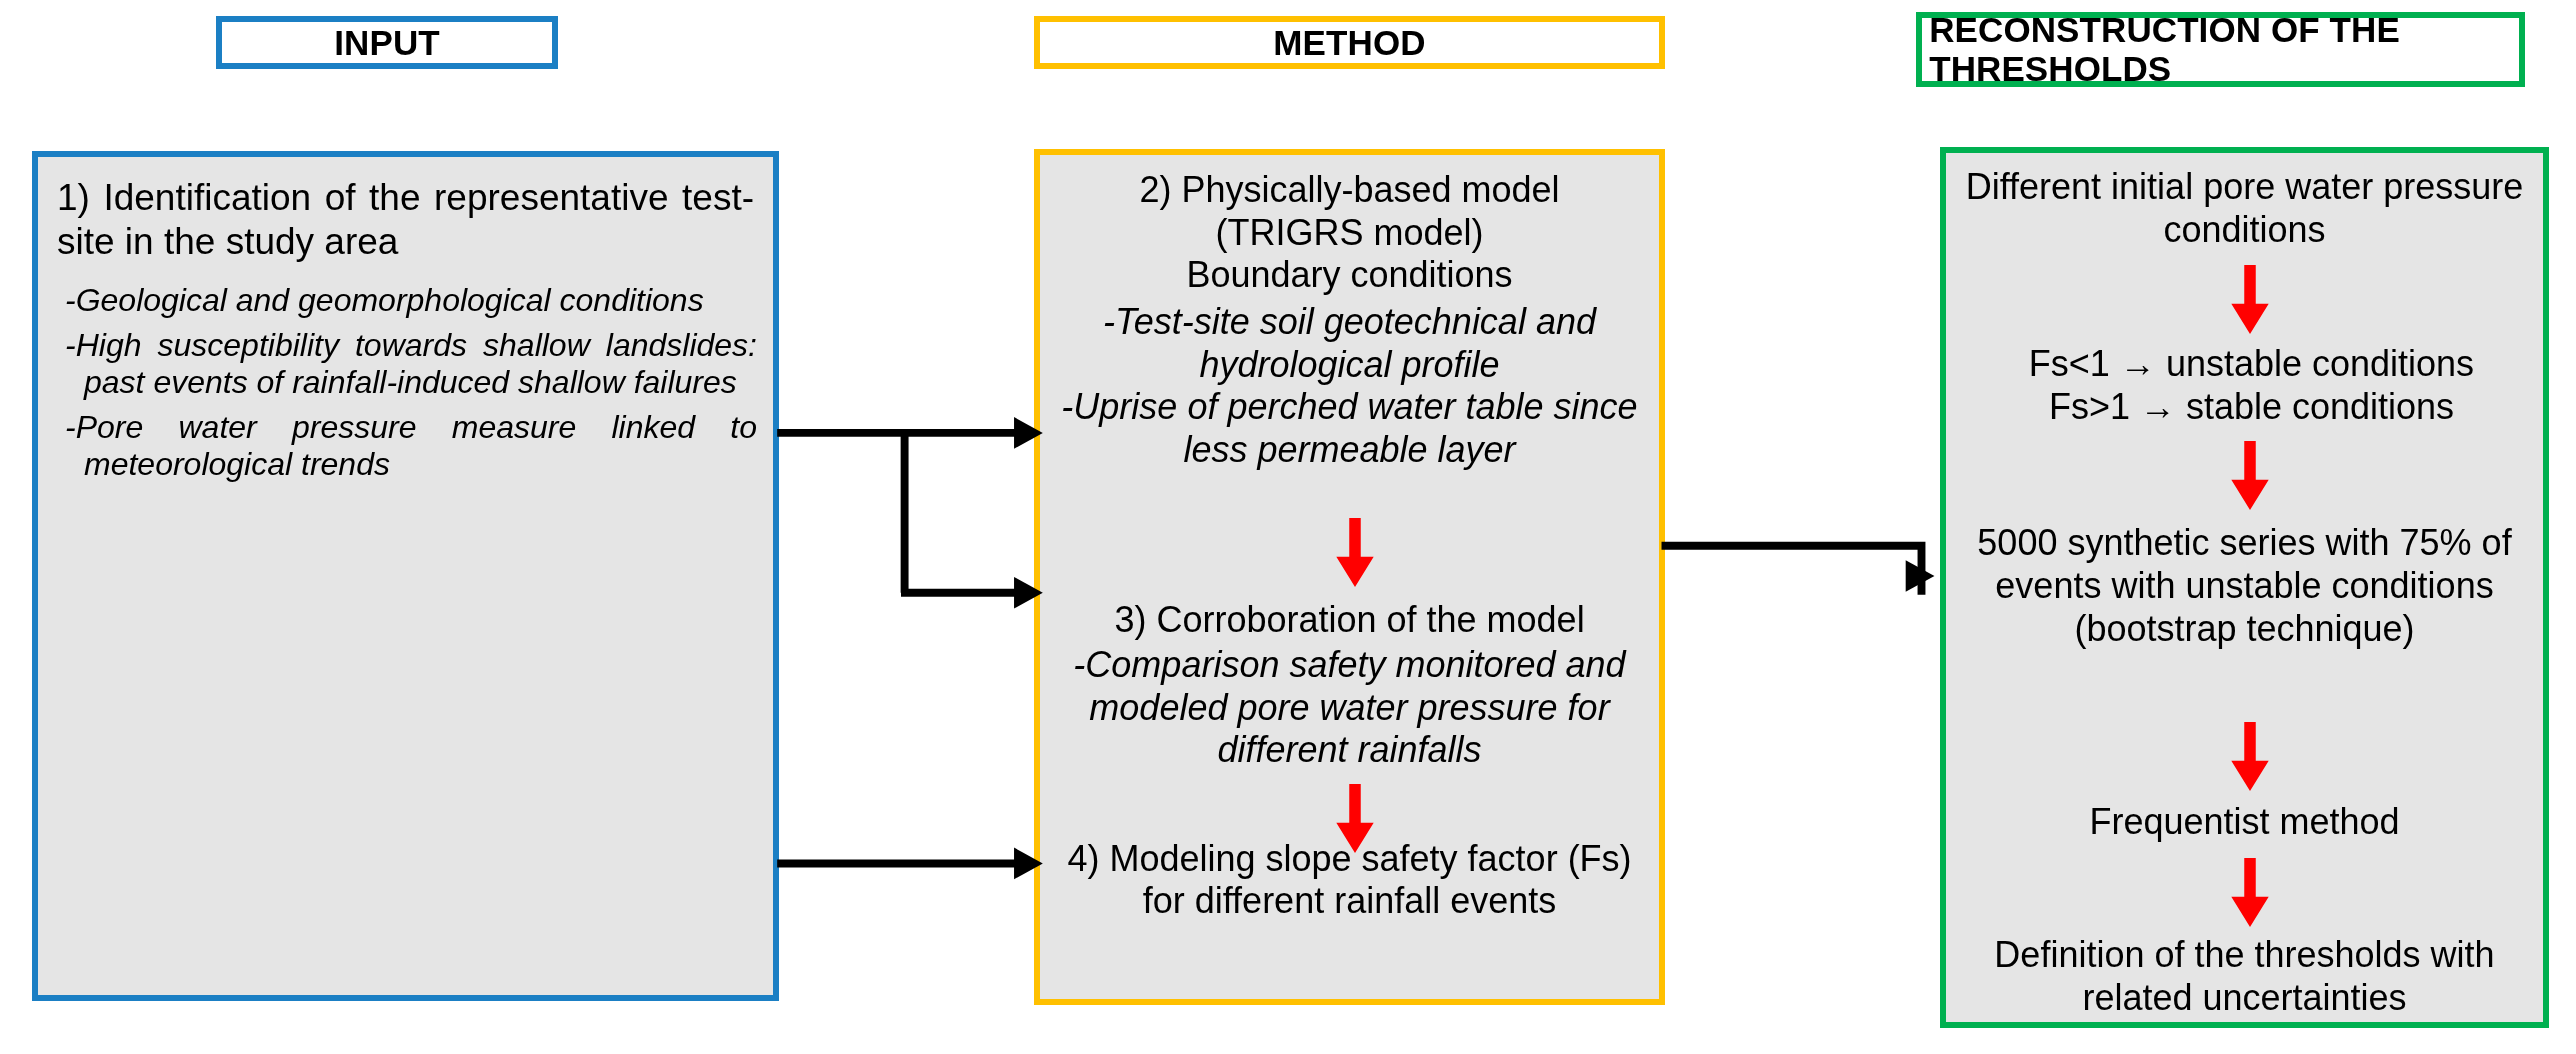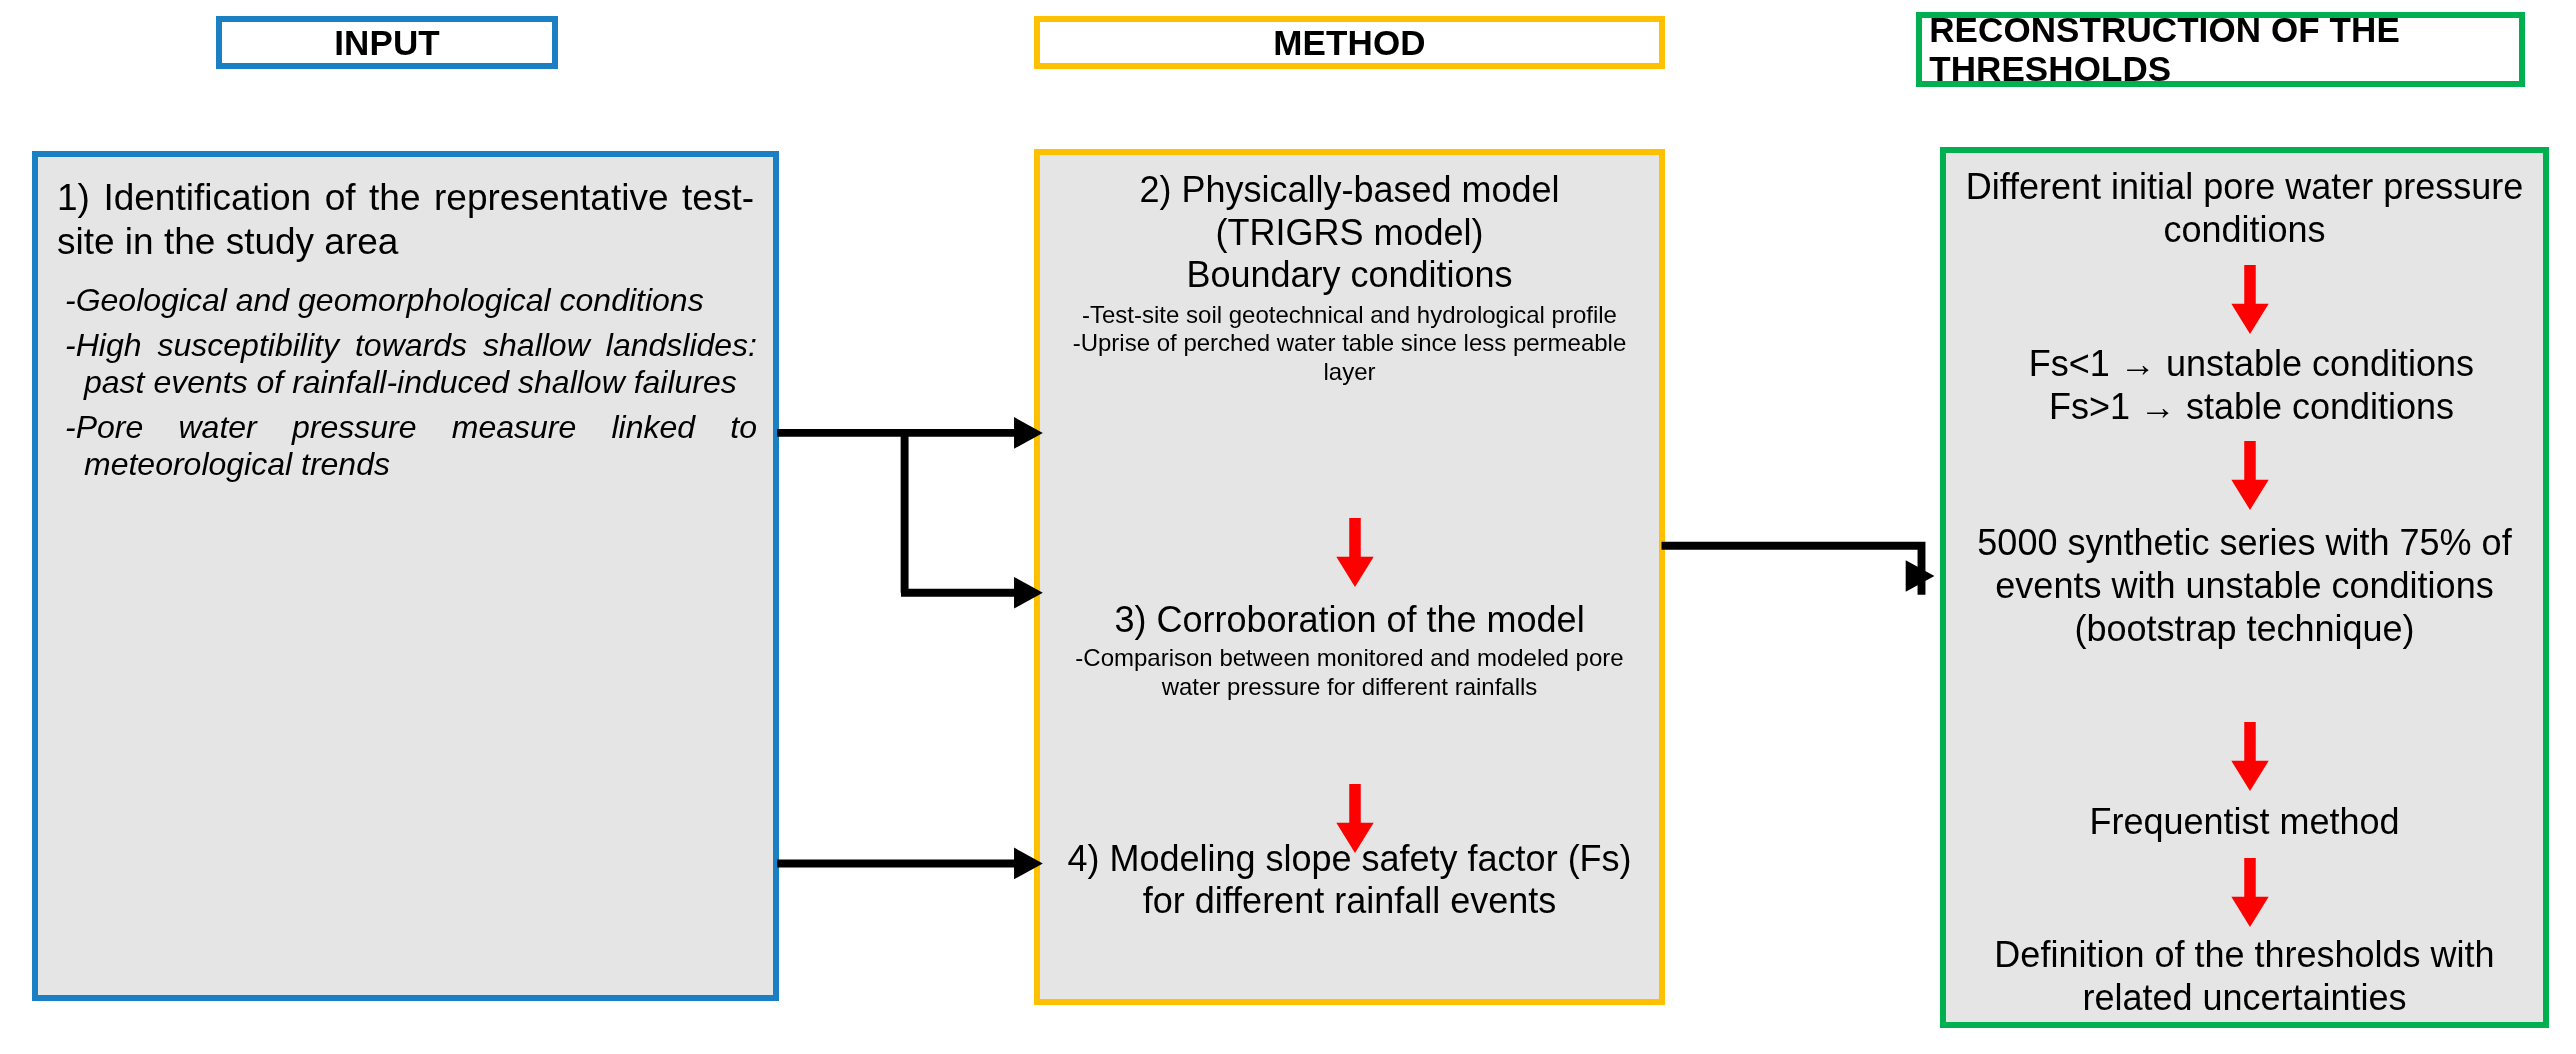--- a/index.html
+++ b/index.html
@@ -24,21 +24,21 @@
   
   .inp-main{font-size:37px;color:#000;text-align:justify;line-height:1.20;
             margin:19px 19px 0 19px;}
   .inp-sub{font-size:32px;color:#000;font-style:italic;text-align:justify;
            line-height:1.17;margin:7.2px 16px 0 46px;text-indent:-19px;}
   .inp-bullet{position:absolute;left:32px;font-size:37px;color:#000;line-height:1.2;}
 
   
   .ctr{text-align:center;color:#000;}
   .m-title{font-size:36px;line-height:1.18;}
-  .m-sub{font-size:24px;line-height:1.18;}
+  .m-sub{font-size:36px;line-height:1.18;font-style:italic;}
   .g-line{font-size:36px;line-height:1.20;}
 
   .blk{position:absolute;left:0;right:0;padding:0 16px;box-sizing:border-box;}
 
   
   .rarrow{position:absolute;}
   .rarrow svg{display:block;}
 
   
   .conn{position:absolute;}
@@ -80,21 +80,21 @@
     </div>
 
     <div class="rarrow" style="left:289px;top:363px;">
       <svg width="52" height="69" viewBox="0 0 72 96">
         <path d="M28 0 L44 0 L44 54 L62 54 L36 96 L10 54 L28 54 Z" fill="#FF0000"></path>
       </svg>
     </div>
 
     <div class="blk ctr" style="top:444px;">
       <div class="m-title">3) Corroboration of the model</div>
-      <div class="m-sub" style="margin-top:2.9px;">-Comparison between monitored and modeled pore water pressure for different rainfalls</div>
+      <div class="m-sub" style="margin-top:2.9px;">-Comparison safety monitored and modeled pore water pressure for different rainfalls</div>
     </div>
 
     <div class="rarrow" style="left:289px;top:629px;">
       <svg width="52" height="69" viewBox="0 0 72 96">
         <path d="M28 0 L44 0 L44 54 L62 54 L36 96 L10 54 L28 54 Z" fill="#FF0000"></path>
       </svg>
     </div>
 
     <div class="blk ctr" style="top:683px;">
       <div class="m-title">4) Modeling slope safety factor (Fs) for different rainfall events</div>

